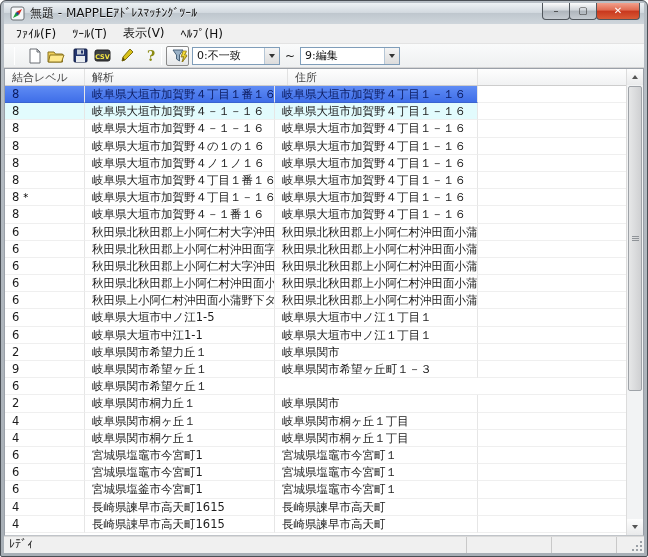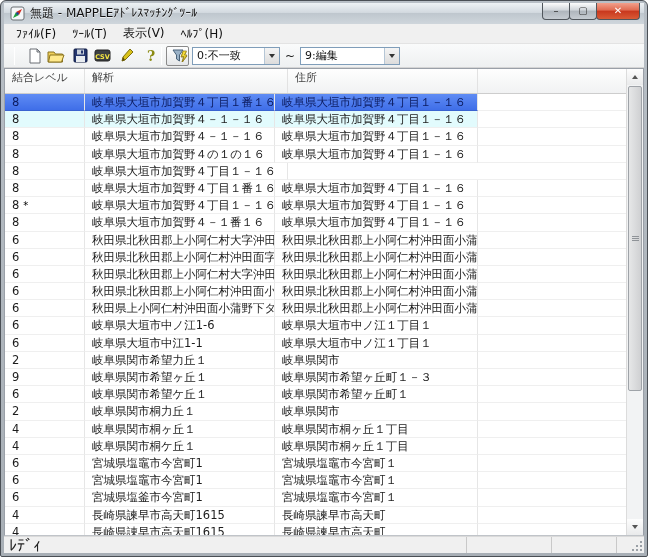--- a/index.html
+++ b/index.html
@@ -62,21 +62,21 @@
     border-left:1px solid #b5c6d6; display:flex; align-items:center; justify-content:center;
   }
   .arrow-down { width:0; height:0; border-left:3px solid transparent; border-right:3px solid transparent; border-top:4px solid #333; }
   .tilde { font-size:12px; color:#222; margin:0 2px; }
   
   .table-area {
     flex:1 1 auto; position:relative; background:#fff;
     border:1px solid #9aa0a8; border-bottom:1px solid #c0c4c9; overflow:hidden;
   }
   .grid { position:absolute; left:0; top:0; right:17px; bottom:0; overflow:hidden; }
-  .thead { display:flex; height:25px; background:linear-gradient(#fefefe,#f1f2f3); border-bottom:1px solid #cdcdcd; }
+  .thead { display:flex; height:17px; background:linear-gradient(#fefefe,#f1f2f3); border-bottom:1px solid #cdcdcd; }
   .th { font-size:11px; color:#444; padding:1px 0 0 7px; white-space:nowrap; overflow:hidden; border-right:1px solid #e2e2e2; }
   .tr { display:flex; height:17.2px; background:#fff; }
   .td { font-size:11.5px; color:#1c1c1c; padding:1px 0 0 7px; white-space:nowrap; overflow:hidden;
         border-right:1px solid #e6e6e6; border-bottom:1px solid #efefef; line-height:14px; }
   .c1 { width:80px; flex:0 0 80px; }
   .c2 { width:190px; flex:0 0 190px; }
   .c3 { width:203px; flex:0 0 203px; }
   .c4 { flex:1 1 auto; border-right:none; }
   .tr.selected .c1, .tr.selected .c2, .tr.selected .c3 {
     background:linear-gradient(#5f8cf4,#3f6ee8); color:#0c1c60; border-bottom-color:#3a63d0;
@@ -98,21 +98,21 @@
   .scroll-thumb {
     position:absolute; left:1px; right:1px; top:1px; height:305px;
     background:linear-gradient(90deg,#e6e7e8,#cfd0d2);
     border:1px solid #9fa3a8; border-radius:2px;
     display:flex; align-items:center; justify-content:center; flex-direction:column; gap:1px;
   }
   .grip-line { width:7px; height:1px; background:#8f9398; }
   
   .statusbar {
     height:17px; flex:0 0 17px; background:#f0f0f0; border-top:1px solid #dadada;
-    display:flex; align-items:center; font-size:16px; color:#222; position:relative;
+    display:flex; font-size:12px; color:#222; position:relative;
   }
   .status-text { padding-left:5px; flex:1; }
   .status-pane { height:100%; border-left:1px solid #c9c9c9; }
   .p1 { width:85px; } .p2 { width:65px; } .p3 { width:28px; }
   .resize-grip { position:absolute; right:1px; bottom:1px; width:12px; height:12px;
     background:
       radial-gradient(circle at 10px 2px,#9aa0a6 1px,transparent 1.4px),
       radial-gradient(circle at 6px 6px,#9aa0a6 1px,transparent 1.4px),
       radial-gradient(circle at 10px 6px,#9aa0a6 1px,transparent 1.4px),
       radial-gradient(circle at 2px 10px,#9aa0a6 1px,transparent 1.4px),
@@ -237,20 +237,21 @@
             <div class="td c4"></div>
           </div>
           <div class="tr">
             <div class="td c1">8</div>
             <div class="td c2">岐阜県大垣市加賀野４の１の１６</div>
             <div class="td c3">岐阜県大垣市加賀野４丁目１－１６</div>
             <div class="td c4"></div>
           </div>
           <div class="tr">
             <div class="td c1">8</div>
+            <div class="td c2">岐阜県大垣市加賀野４ノ１ノ１６</div>
             <div class="td c3">岐阜県大垣市加賀野４丁目１－１６</div>
             <div class="td c4"></div>
           </div>
           <div class="tr">
             <div class="td c1">8</div>
             <div class="td c2">岐阜県大垣市加賀野４丁目１番１６</div>
             <div class="td c3">岐阜県大垣市加賀野４丁目１－１６</div>
             <div class="td c4"></div>
           </div>
           <div class="tr">
@@ -290,21 +291,21 @@
             <div class="td c4"></div>
           </div>
           <div class="tr">
             <div class="td c1">6</div>
             <div class="td c2">秋田県上小阿仁村沖田面小蒲野下タ川原5</div>
             <div class="td c3">秋田県北秋田郡上小阿仁村沖田面小蒲野...</div>
             <div class="td c4"></div>
           </div>
           <div class="tr">
             <div class="td c1">6</div>
-            <div class="td c2">岐阜県大垣市中ノ江1-6</div>
+            <div class="td c2">岐阜県大垣市中ノ江1-5</div>
             <div class="td c3">岐阜県大垣市中ノ江１丁目１</div>
             <div class="td c4"></div>
           </div>
           <div class="tr">
             <div class="td c1">6</div>
             <div class="td c2">岐阜県大垣市中江1-1</div>
             <div class="td c3">岐阜県大垣市中ノ江１丁目１</div>
             <div class="td c4"></div>
           </div>
           <div class="tr">
@@ -315,21 +316,20 @@
           </div>
           <div class="tr">
             <div class="td c1">9</div>
             <div class="td c2">岐阜県関市希望ヶ丘１</div>
             <div class="td c3">岐阜県関市希望ヶ丘町１－３</div>
             <div class="td c4"></div>
           </div>
           <div class="tr">
             <div class="td c1">6</div>
             <div class="td c2">岐阜県関市希望ケ丘１</div>
-            <div class="td c3">岐阜県関市希望ヶ丘町１</div>
             <div class="td c4"></div>
           </div>
           <div class="tr">
             <div class="td c1">2</div>
             <div class="td c2">岐阜県関市桐力丘１</div>
             <div class="td c3">岐阜県関市</div>
             <div class="td c4"></div>
           </div>
           <div class="tr">
             <div class="td c1">4</div>

